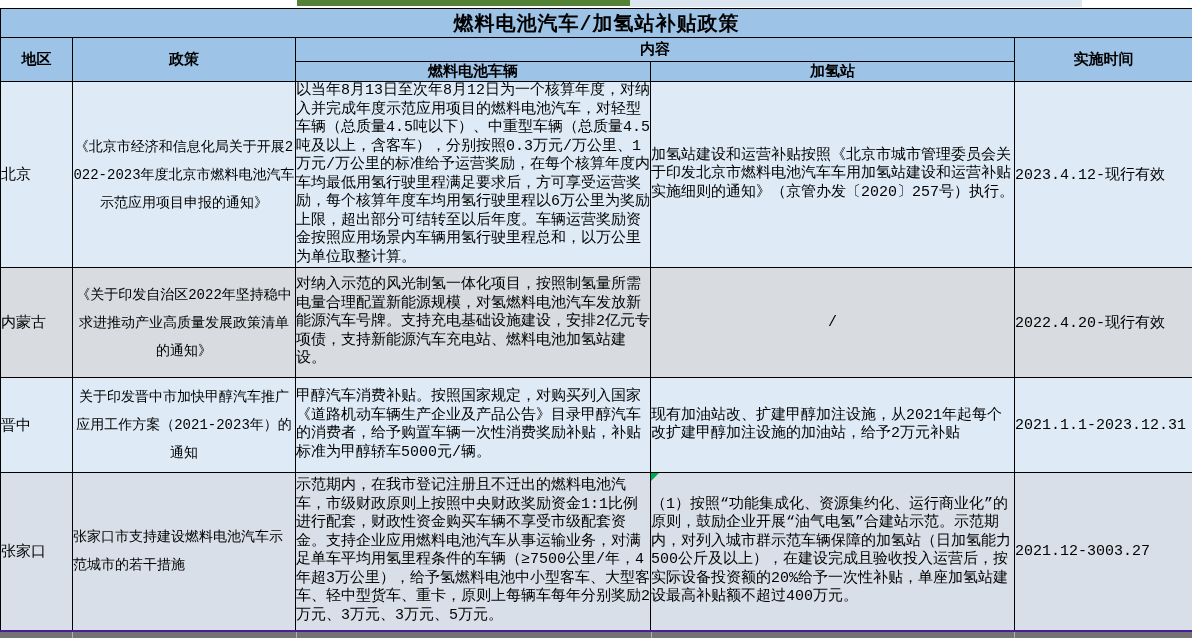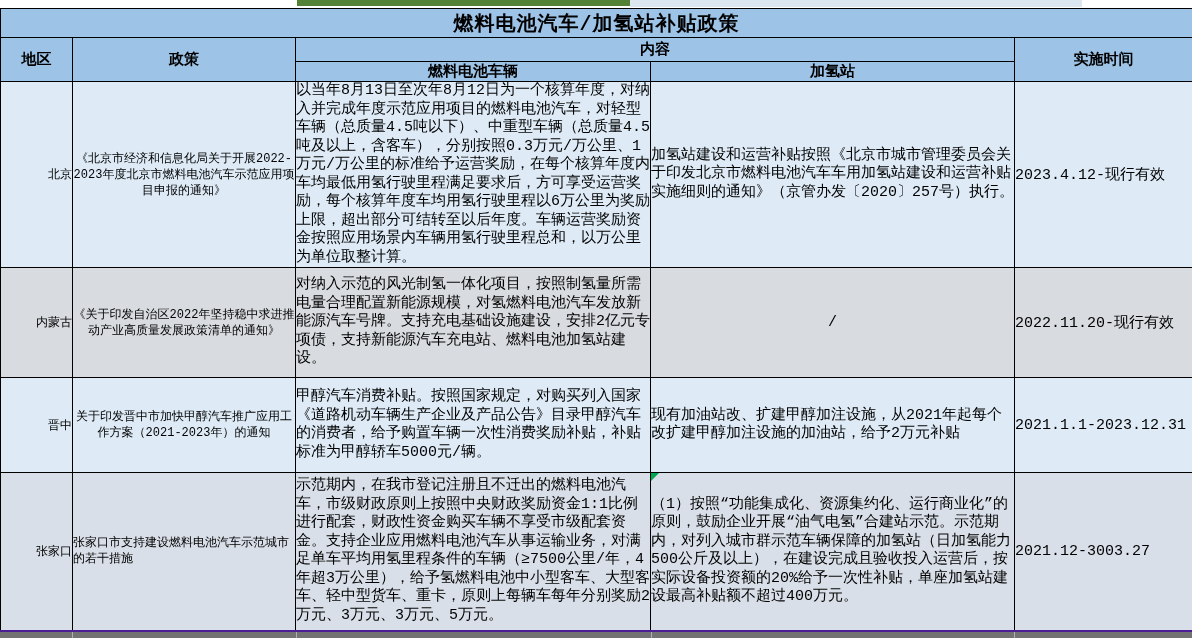--- a/index.html
+++ b/index.html
@@ -24,23 +24,23 @@
     background:#9dc3e6; font-weight:bold; text-align:center;
     font-size:15px; vertical-align:middle;
   }
   td.col-last { border-right:none; }
   tr.bottom td { border-bottom:2px solid #4c1d95; }
 
   tr.r0 td, tr.r2 td { background:#deebf7;margin-top:37px; }
   tr.r1 td { background:#d8dbdf; }
   tr.r3 td { background:#d9dfe8; }
 
-  td.c-region { text-align:right; font-size:12px; vertical-align:middle; }
+  td.c-region { text-align:left; font-size:15px; vertical-align:middle; }
   td.c-policy {
-    text-align:center; font-size:12px; line-height:16px;
+    text-align:center; font-size:14px; line-height:28px;
     vertical-align:middle; padding:2px 4px; word-break:break-all;
   }
   td.c-policy.left { text-align:left; }
   td.c-body {
     text-align:left; font-size:15px; line-height:18.5px;
     vertical-align:middle; padding:1px 4px; word-break:break-all;
   }
   td.c-slash { text-align:center; font-size:15px; vertical-align:middle; }
   td.c-period { font-size:15px; vertical-align:middle; }
 
@@ -92,21 +92,21 @@
       <td class="c-body">以当年8月13日至次年8月12日为一个核算年度，对纳入并完成年度示范应用项目的燃料电池汽车，对轻型车辆（总质量4.5吨以下）、中重型车辆（总质量4.5吨及以上，含客车），分别按照0.3万元/万公里、1万元/万公里的标准给予运营奖励，在每个核算年度内车均最低用氢行驶里程满足要求后，方可享受运营奖励，每个核算年度车均用氢行驶里程以6万公里为奖励上限，超出部分可结转至以后年度。车辆运营奖励资金按照应用场景内车辆用氢行驶里程总和，以万公里为单位取整计算。</td>
       <td class="c-body">加氢站建设和运营补贴按照《北京市城市管理委员会关于印发北京市燃料电池汽车车用加氢站建设和运营补贴实施细则的通知》（京管办发〔2020〕257号）执行。</td>
       <td class="c-period col-last">2023.4.12-现行有效</td>
     </tr>
 
     <tr class="r1" style="height:110px">
       <td class="c-region">内蒙古</td>
       <td class="c-policy">《关于印发自治区2022年坚持稳中求进推动产业高质量发展政策清单的通知》</td>
       <td class="c-body">对纳入示范的风光制氢一体化项目，按照制氢量所需电量合理配置新能源规模，对氢燃料电池汽车发放新能源汽车号牌。支持充电基础设施建设，安排2亿元专项债，支持新能源汽车充电站、燃料电池加氢站建设。</td>
       <td class="c-slash">/</td>
-      <td class="c-period col-last">2022.11.20-现行有效</td>
+      <td class="c-period col-last">2022.4.20-现行有效</td>
     </tr>
 
     <tr class="r2" style="height:95px">
       <td class="c-region">晋中</td>
       <td class="c-policy">关于印发晋中市加快甲醇汽车推广应用工作方案（2021-2023年）的通知</td>
       <td class="c-body">甲醇汽车消费补贴。按照国家规定，对购买列入国家《道路机动车辆生产企业及产品公告》目录甲醇汽车的消费者，给予购置车辆一次性消费奖励补贴，补贴标准为甲醇轿车5000元/辆。</td>
       <td class="c-body">现有加油站改、扩建甲醇加注设施，从2021年起每个改扩建甲醇加注设施的加油站，给予2万元补贴</td>
       <td class="c-period col-last">2021.1.1-2023.12.31</td>
     </tr>
 

